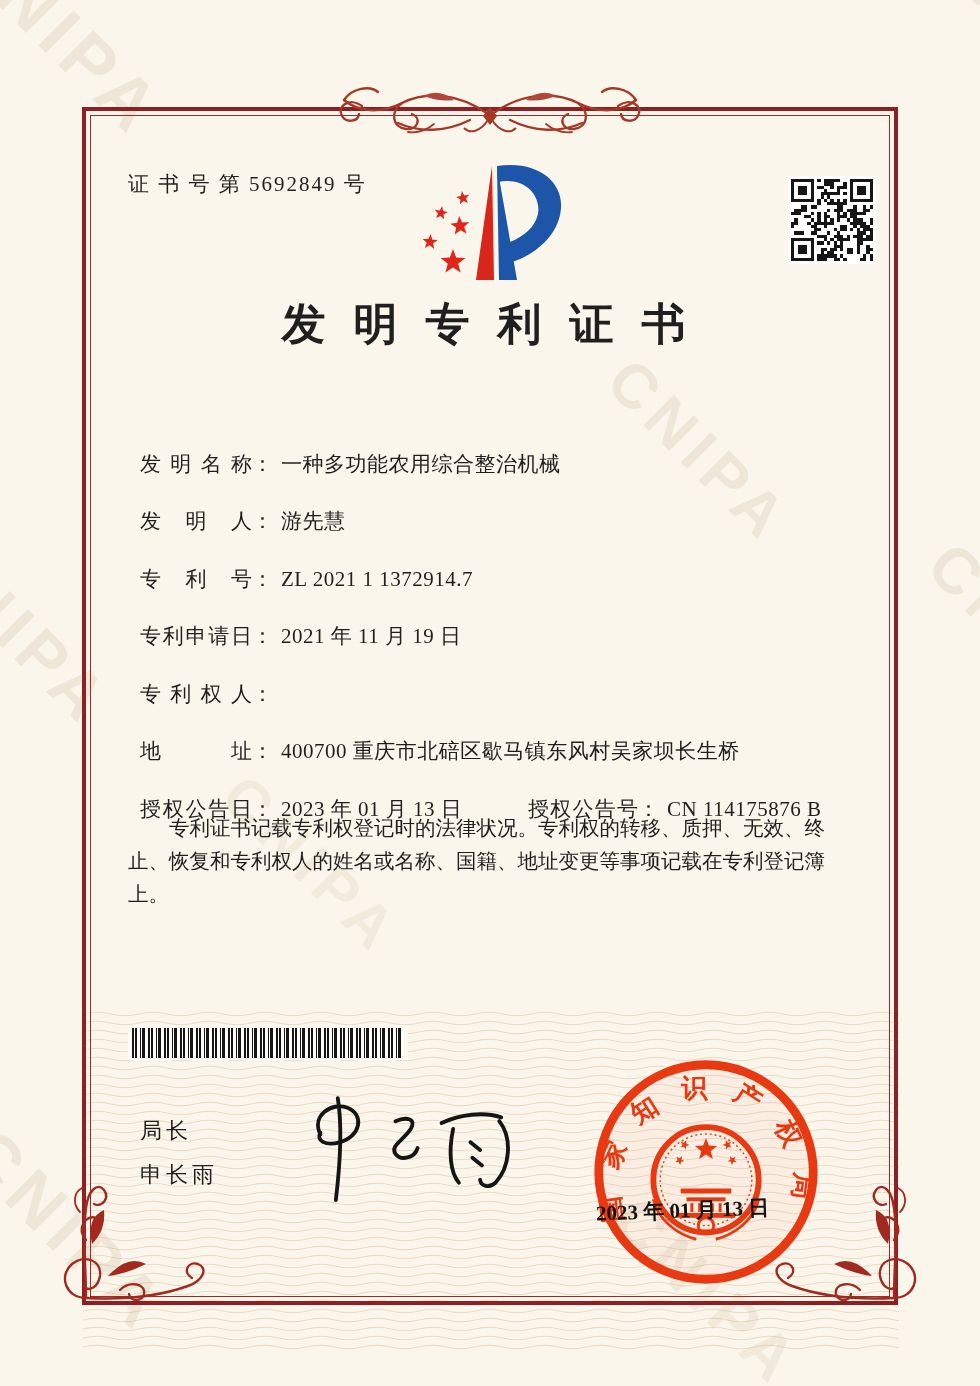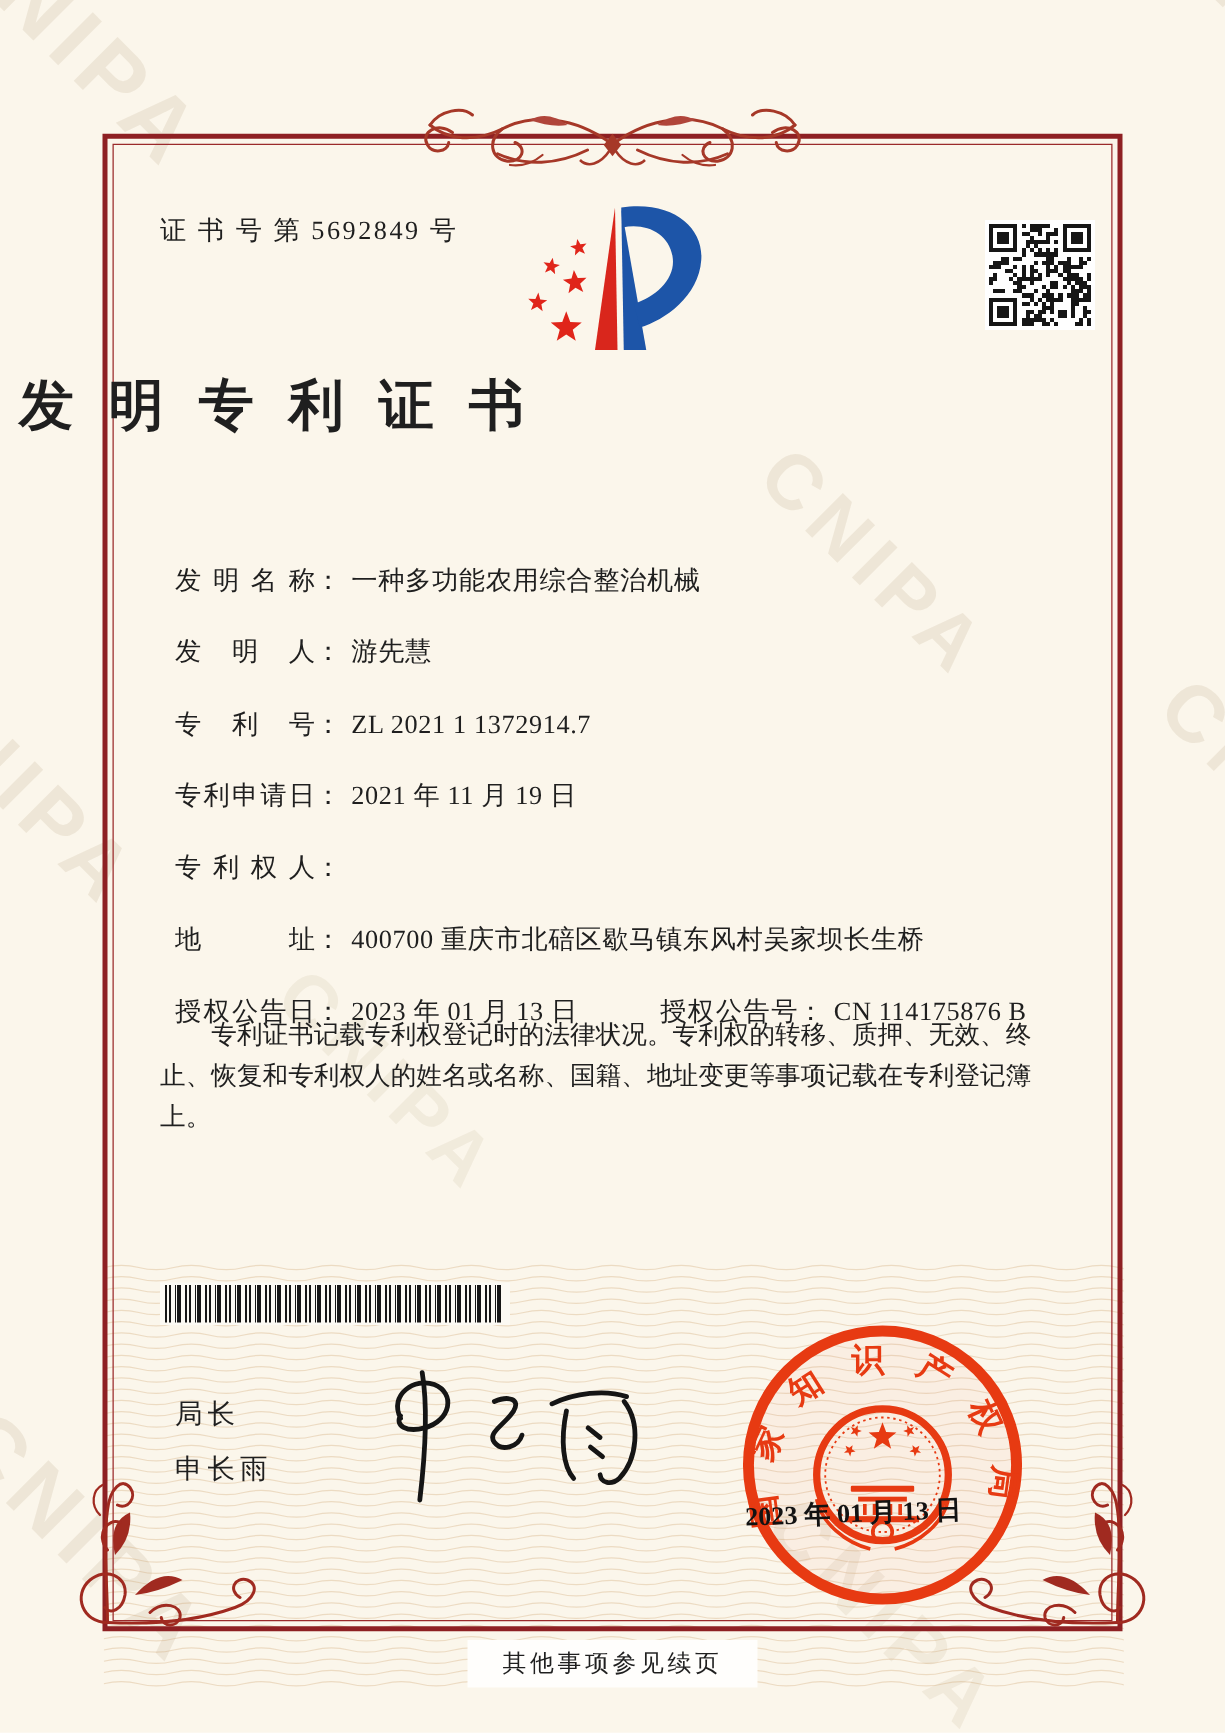--- a/index.html
+++ b/index.html
@@ -27,21 +27,21 @@
   .waves{position:absolute; left:83px; top:1000px; z-index:2;}
   .ornament{position:absolute; z-index:4;}
   
   .cert-no{
     position:absolute; left:128px; top:170px; z-index:5;
     font-size:21px; letter-spacing:2px;
   }
   .logo{position:absolute; left:420px; top:160px; z-index:5;}
   .qr{position:absolute; left:788px; top:176px; z-index:5; background:#fff; padding:3px;}
   .title{
-    position:absolute; left:0; top:295px; width:100%; z-index:5;
+    position:absolute; left:0; top:295px; width:100%; text-align:center; z-index:5;
     font-size:44px; font-weight:bold; letter-spacing:28px; padding-left:15px;
     box-sizing:border-box;
   }
   
   .row{
     position:absolute; left:140px; width:740px; z-index:5;
     font-size:21px; display:flex; align-items:baseline;margin-top:35px;
   }
   .row-label{
     flex:0 0 112px; width:112px; text-align:justify; text-align-last:justify;
@@ -515,15 +515,14 @@
         <rect x="125" y="152" width="3" height="9"></rect>
         <rect x="133" y="152" width="3" height="9"></rect>
         <rect x="90" y="162" width="60" height="5"></rect>
       </g>
       <circle cx="120" cy="175" r="8" fill="none" stroke="#e73a12" stroke-width="3"></circle>
       <path d="M66,148 C70,168 90,184 110,189 M174,148 C170,168 150,184 130,189" fill="none" stroke="#e73a12" stroke-width="3"></path>
     </g>
   </svg>
   <div class="seal-date">2023 年 01 月 13 日</div>
 
-  <div class="note-box">其他事项参见续页</div>
 
 </div>
 
 </body></html>

